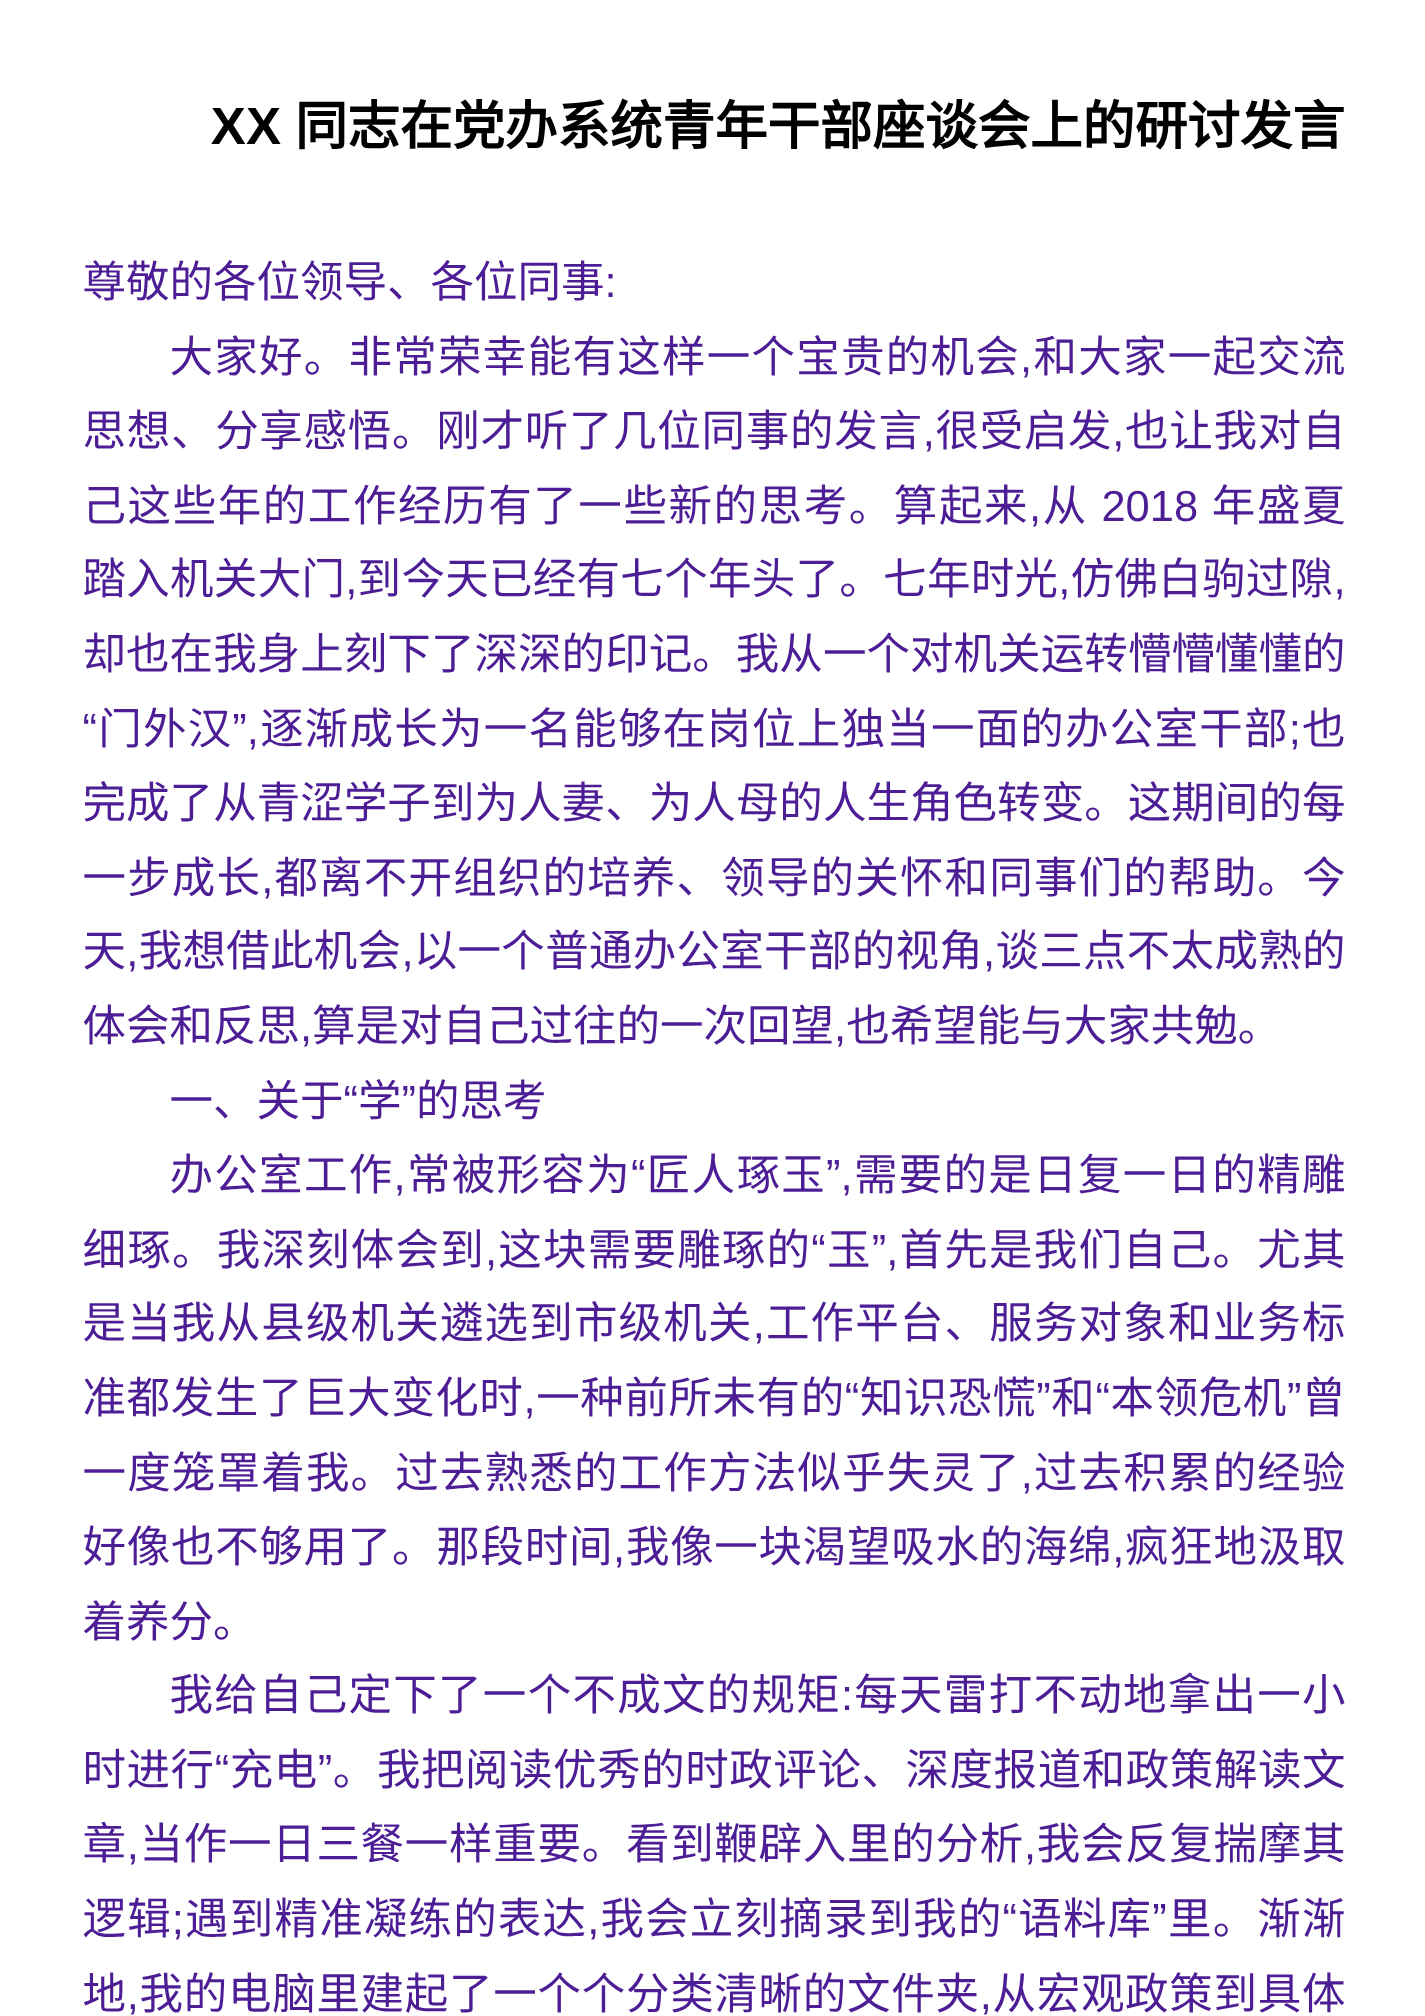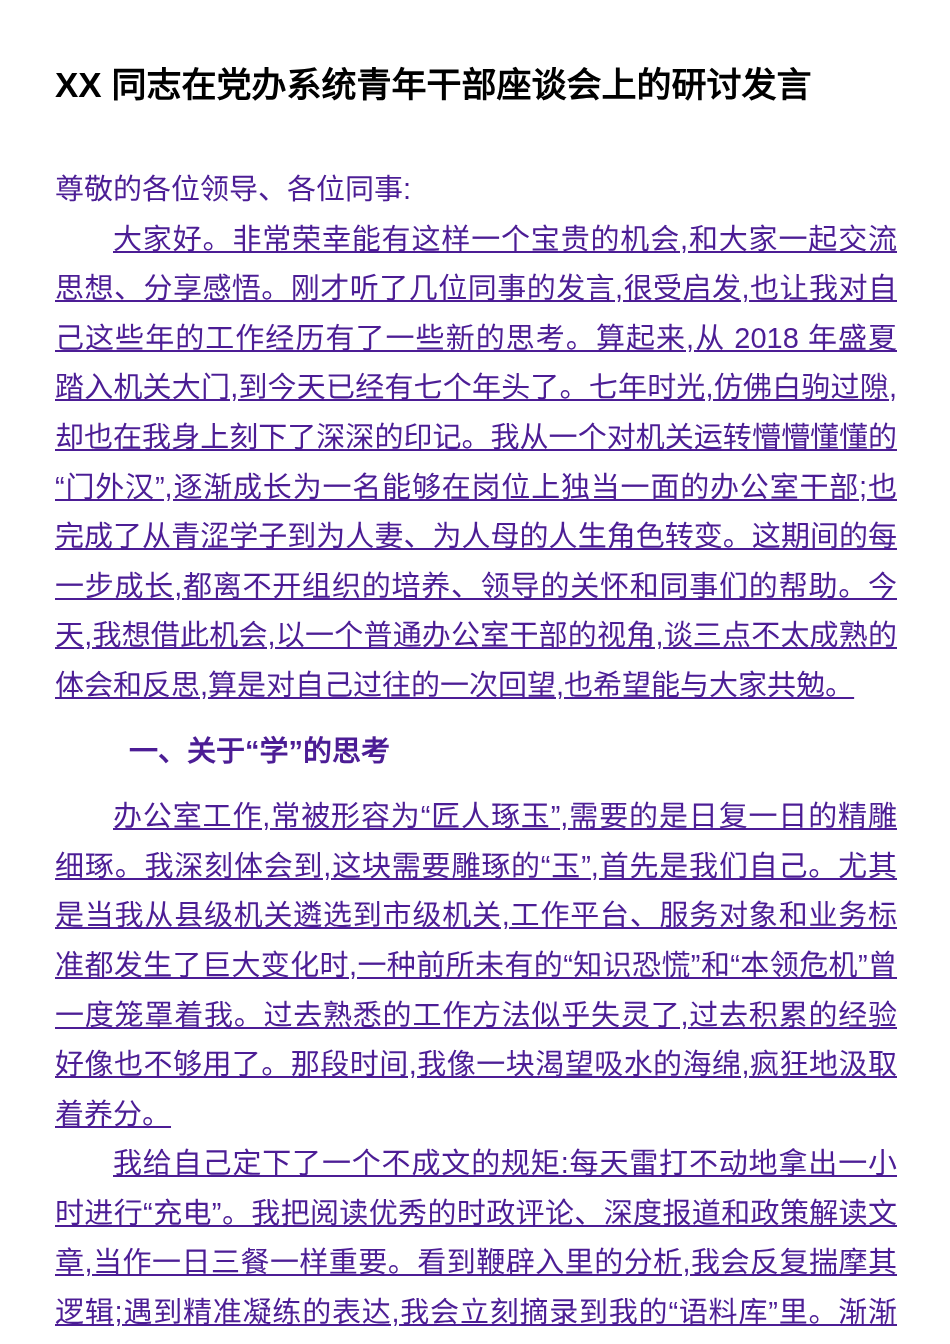--- a/index.html
+++ b/index.html
@@ -20,42 +20,41 @@
     width: 950px;
     height: 1344px;
     padding: 0 53px 0 55px;
     background: #ffffff;
   }
   .doc-title {
     margin: 64px 0 0 0;
     font-size: 35px;
     line-height: 42px;
     font-weight: 700;
-    text-align: left;
+    text-align: right;
     color: #000000;
   }
   .body-text {
     font-size: 29px;
     line-height: 49.6px;
     text-align: justify;
     color: #4c1d95;
   }
   .salutation {
     margin: 59px 0 0 0;
     text-indent: 0;
   }
   .para {
     margin: 0;
     text-indent: 2em;
-    text-decoration: underline;
   }
   .section-heading {
-    margin: 16px;
+    margin: 0;
     text-indent: 2em;
-    font-weight: 700;
+    font-weight: 400;
   }
 </style>
 </head>
 <body>
 
 <div class="page">
   <h1 class="doc-title">XX 同志在党办系统青年干部座谈会上的研讨发言</h1>
 
   <p class="body-text salutation">尊敬的各位领导、各位同事:</p>
 

